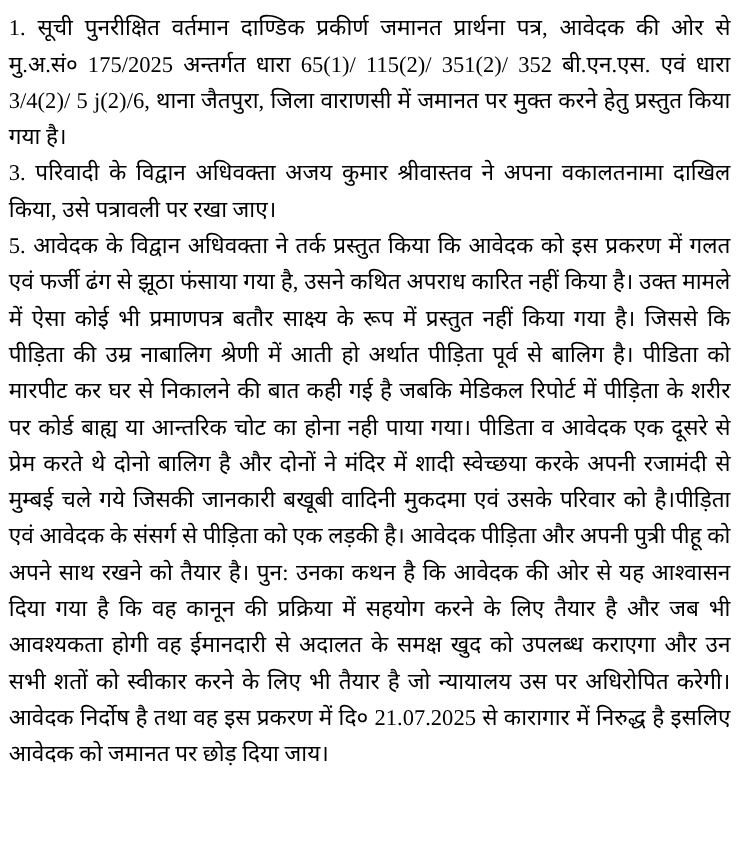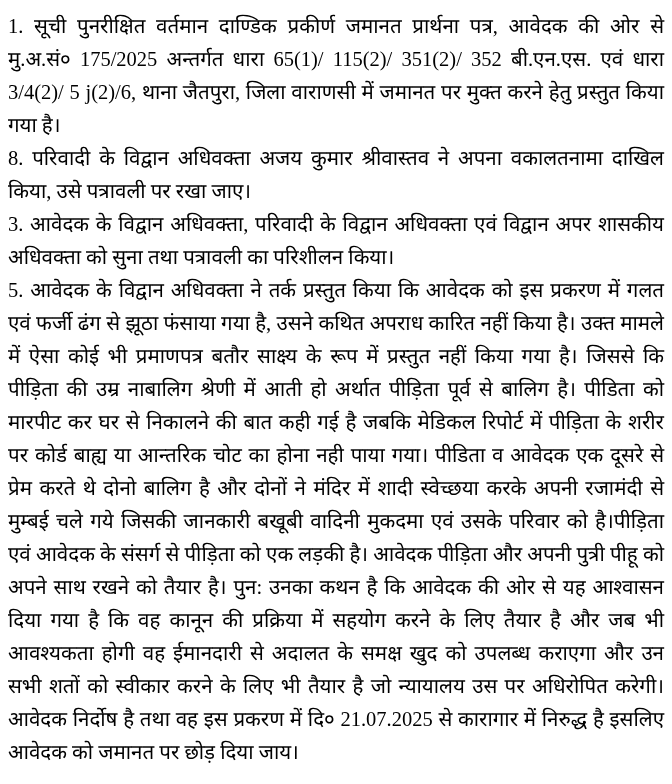--- a/index.html
+++ b/index.html
@@ -27,16 +27,15 @@
   .page p {
     margin: 0;
     padding: 0;
   }
 </style>
 </head>
 <body>
 
 <main class="page">
   <p>1. सूची पुनरीक्षित वर्तमान दाण्डिक प्रकीर्ण जमानत प्रार्थना पत्र, आवेदक की ओर से मु.अ.सं० 175/2025 अन्तर्गत धारा 65(1)/ 115(2)/ 351(2)/ 352 बी.एन.एस. एवं धारा 3/4(2)/ 5 j(2)/6, थाना जैतपुरा, जिला वाराणसी में जमानत पर मुक्त करने हेतु प्रस्तुत किया गया है।</p>
-  <p>8. परिवादी के विद्वान अधिवक्ता अजय कुमार श्रीवास्तव ने अपना वकालतनामा दाखिल किया, उसे पत्रावली पर रखा जाए।</p>
-  <p>3. आवेदक के विद्वान अधिवक्ता, परिवादी के विद्वान अधिवक्ता एवं विद्वान अपर शासकीय अधिवक्ता को सुना तथा पत्रावली का परिशीलन किया।</p>
+  <p>3. परिवादी के विद्वान अधिवक्ता अजय कुमार श्रीवास्तव ने अपना वकालतनामा दाखिल किया, उसे पत्रावली पर रखा जाए।</p>
   <p>5. आवेदक के विद्वान अधिवक्ता ने तर्क प्रस्तुत किया कि आवेदक को इस प्रकरण में गलत एवं फर्जी ढंग से झूठा फंसाया गया है, उसने कथित अपराध कारित नहीं किया है। उक्त मामले में ऐसा कोई भी प्रमाणपत्र बतौर साक्ष्य के रूप में प्रस्तुत नहीं किया गया है। जिससे कि पीड़िता की उम्र नाबालिग श्रेणी में आती हो अर्थात पीड़िता पूर्व से बालिग है। पीडिता को मारपीट कर घर से निकालने की बात कही गई है जबकि मेडिकल रिपोर्ट में पीड़िता के शरीर पर कोर्ड बाह्य या आन्तरिक चोट का होना नही पाया गया। पीडिता व आवेदक एक दूसरे से प्रेम करते थे दोनो बालिग है और दोनों ने मंदिर में शादी स्वेच्छया करके अपनी रजामंदी से मुम्बई चले गये जिसकी जानकारी बखूबी वादिनी मुकदमा एवं उसके परिवार को है।पीड़िता एवं आवेदक के संसर्ग से पीड़िता को एक लड़की है। आवेदक पीड़िता और अपनी पुत्री पीहू को अपने साथ रखने को तैयार है। पुन: उनका कथन है कि आवेदक की ओर से यह आश्वासन दिया गया है कि वह कानून की प्रक्रिया में सहयोग करने के लिए तैयार है और जब भी आवश्यकता होगी वह ईमानदारी से अदालत के समक्ष खुद को उपलब्ध कराएगा और उन सभी शतों को स्वीकार करने के लिए भी तैयार है जो न्यायालय उस पर अधिरोपित करेगी। आवेदक निर्दोष है तथा वह इस प्रकरण में दि० 21.07.2025 से कारागार में निरुद्ध है इसलिए आवेदक को जमानत पर छोड़ दिया जाय।</p>
 </main>
 
 </body></html>

